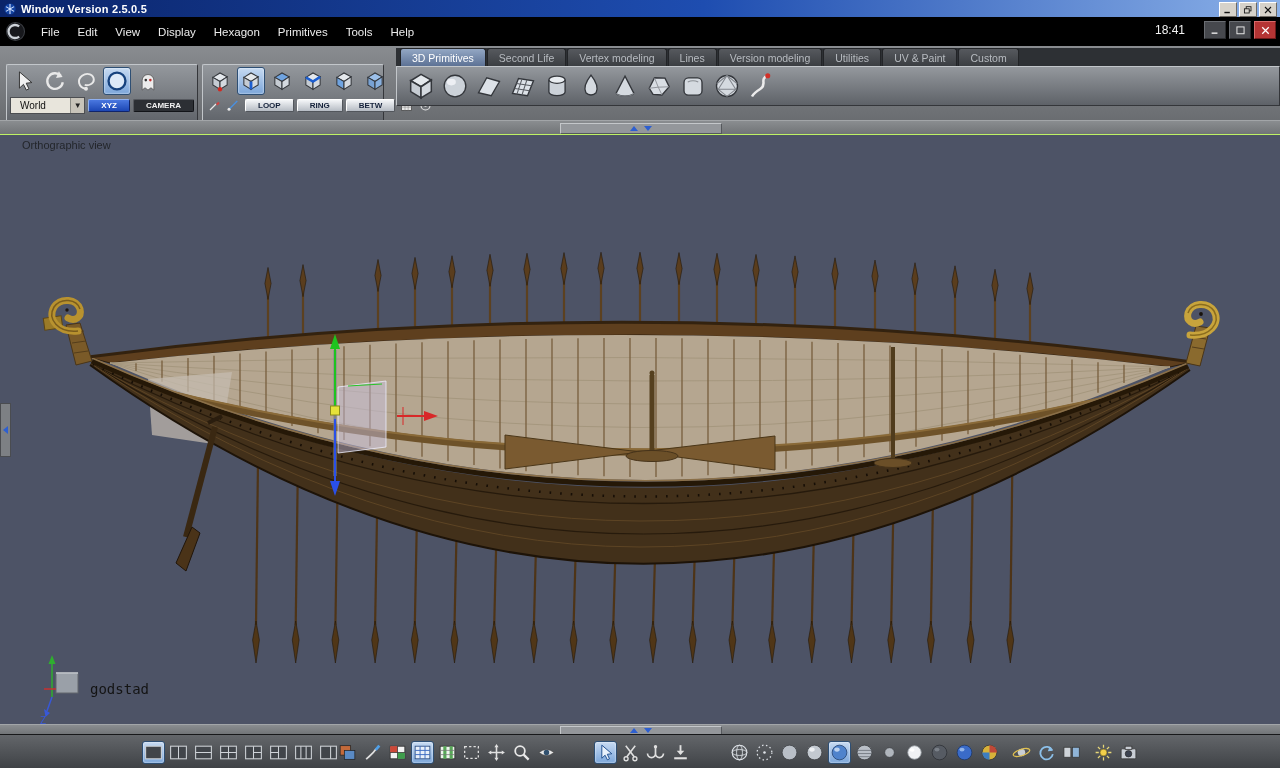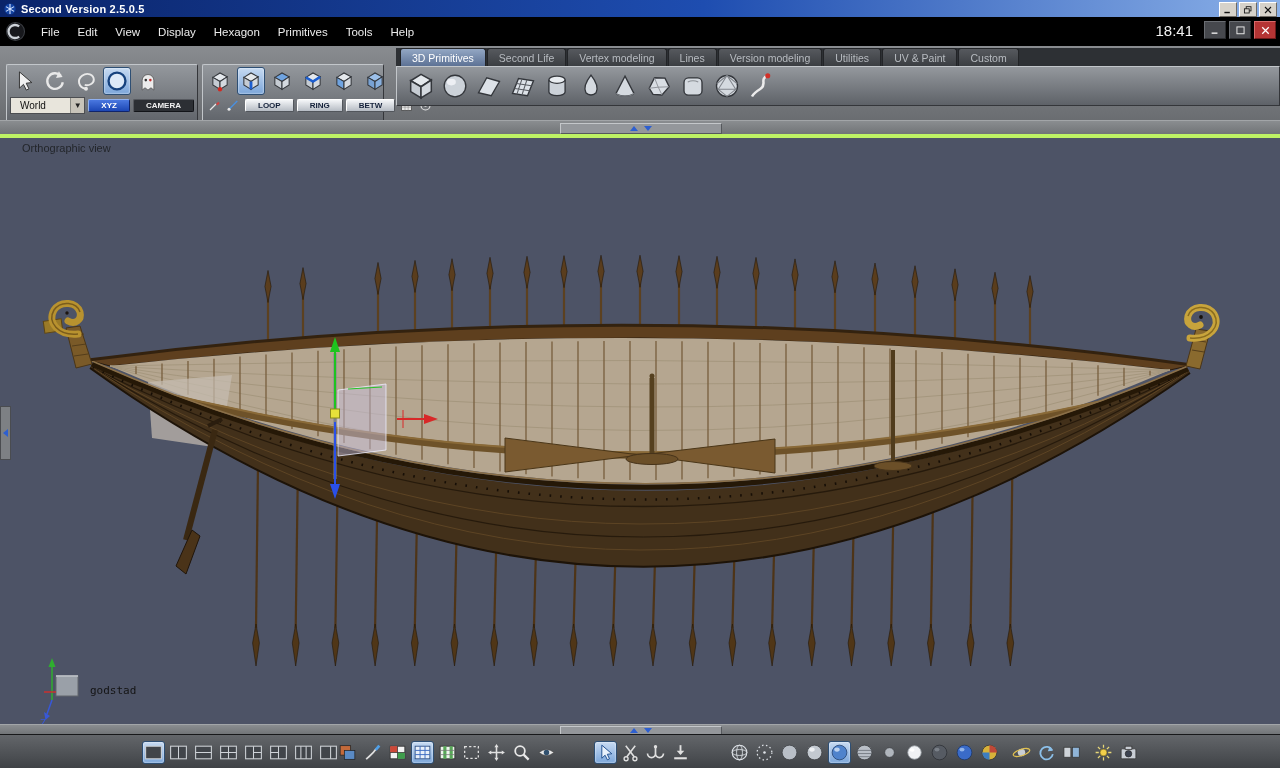--- a/index.html
+++ b/index.html
@@ -14,21 +14,21 @@
   .winbtns{position:absolute;right:3px;top:2px;display:flex;gap:2px;}
   .wbtn{width:16px;height:13px;background:#d6d2ca;border:1px solid;border-color:#fff #6e6a64 #6e6a64 #fff;
     display:flex;align-items:center;justify-content:center;color:#111;}
   .wbtn svg{width:12px;height:12px;}
   
   #menubar{position:absolute;left:0;top:17px;width:100%;height:29px;background:#000000;
     border-bottom:1px solid #26282b;display:flex;align-items:center;color:#ececec;}
   #menubar .logo{width:21px;height:21px;margin:0 6px 0 5px;}
   .menu-item{font-size:11.5px;padding:0 9px;line-height:28px;cursor:default;}
   #menubar .right{position:absolute;right:4px;top:4px;display:flex;align-items:center;gap:3px;}
-  #menubar .time{font-size:15px;margin-right:8px;color:#f2f2f2;}
+  #menubar .time{font-size:12px;margin-right:16px;color:#f2f2f2;}
   .mwbtn{width:20px;height:16px;background:#46484d;border:1px solid;border-color:#6a6d72 #2a2c2f #2a2c2f #6a6d72;
     color:#e8e8e8;display:flex;align-items:center;justify-content:center;}
   .mwbtn.close{background:#b43434;border-color:#d86a6a #6e1a1a #6e1a1a #d86a6a;color:#fff;}
   .mwbtn svg{width:13px;height:13px;}
   
   #toolzone{position:absolute;left:0;top:46px;width:100%;height:74px;
     background:linear-gradient(#898c90,#6a6d71);}
   .panel{position:absolute;background:linear-gradient(#94989d,#61656b);
     border:1px solid;border-color:#c2c6ca #34363a #34363a #c2c6ca;border-radius:2px;}
   .trow{display:flex;align-items:center;gap:3px;padding:2px 3px;}
@@ -59,47 +59,47 @@
   
   .hsplit{position:absolute;left:0;width:100%;height:14px;background:linear-gradient(#8a8d90,#6f7275);
     border-top:1px solid #a2a5a8;border-bottom:1px solid #46484c;}
   .hsplit .handle{position:absolute;left:560px;top:2px;width:160px;height:9px;background:#94979b;
     border:1px solid;border-color:#c4c7ca #55585c #55585c #c4c7ca;display:flex;align-items:center;justify-content:center;gap:6px;}
   .tri-up{width:0;height:0;border-left:4px solid transparent;border-right:4px solid transparent;border-bottom:5px solid #2d5fd0;}
   .tri-dn{width:0;height:0;border-left:4px solid transparent;border-right:4px solid transparent;border-top:5px solid #2d5fd0;}
   .tri-lf{width:0;height:0;border-top:4px solid transparent;border-bottom:4px solid transparent;border-right:5px solid #2d5fd0;}
   
   #viewport{position:absolute;left:0;top:134px;width:1280px;height:590px;background:#4d5366;
-    border-top:4px solid #bef264;overflow:hidden;}
+    border-top:1px solid #bef264;overflow:hidden;}
   #viewlabel{position:absolute;left:22px;top:4px;font-size:11px;color:#23262b;}
   #ship-svg{position:absolute;left:0;top:0;}
   .axis{position:absolute;left:36px;top:512px;}
   #objname{position:absolute;left:90px;top:546px;font-family:"DejaVu Sans Mono",monospace;
-    font-size:11px;color:#141414;}
+    font-size:14px;color:#141414;}
   #vsplit{position:absolute;left:0;top:268px;width:9px;height:52px;background:#7d8084;
     border:1px solid #4a4c50;display:flex;align-items:center;justify-content:center;}
   
   #botbar{position:absolute;left:0;top:734px;width:100%;height:34px;
     background:linear-gradient(#63666a,#3e4145);border-top:1px solid #17181a;}
   .bgroup{position:absolute;top:6px;display:flex;gap:2px;}
   #botbar .ibtn{width:21px;height:21px;}
 </style>
 </head>
 <body>
 
 <div id="app">
 
   <div id="titlebar">
     <span class="appicon">
       <svg viewBox="0 0 20 20">
           <circle cx="10" cy="10" r="8" fill="#1040a0"></circle>
           <path d="M10 3 V17 M4.2 6.6 L15.8 13.4 M15.8 6.6 L4.2 13.4" stroke="#cfe0ff" stroke-width="1.6"></path>
         </svg>
     </span>
-    <span class="title">Second Version 2.5.0.5</span>
+    <span class="title">Window Version 2.5.0.5</span>
     <span class="winbtns">
       <span class="wbtn">
           <svg viewBox="0 0 20 20">
             <rect x="4" y="13" width="9" height="2.4" fill="currentColor"></rect>
           </svg>
         </span>
       <span class="wbtn">
           <svg viewBox="0 0 20 20">
             <rect x="7" y="4.5" width="8" height="7" fill="none" stroke="currentColor" stroke-width="1.4"></rect>
             <rect x="4" y="8" width="8" height="7" fill="#d6d2ca" stroke="currentColor" stroke-width="1.4"></rect>

